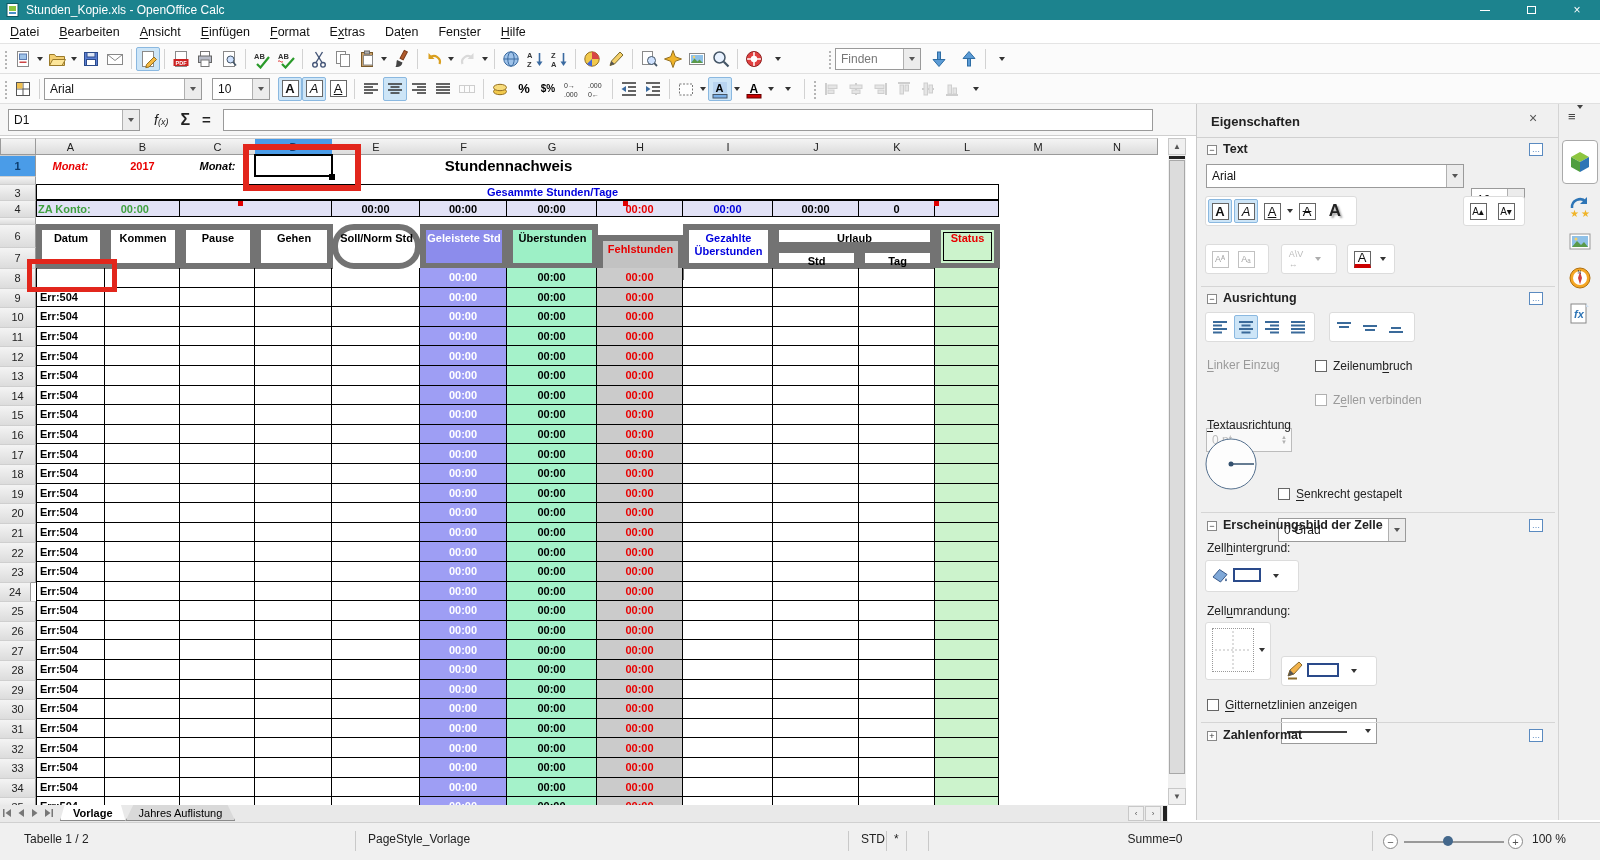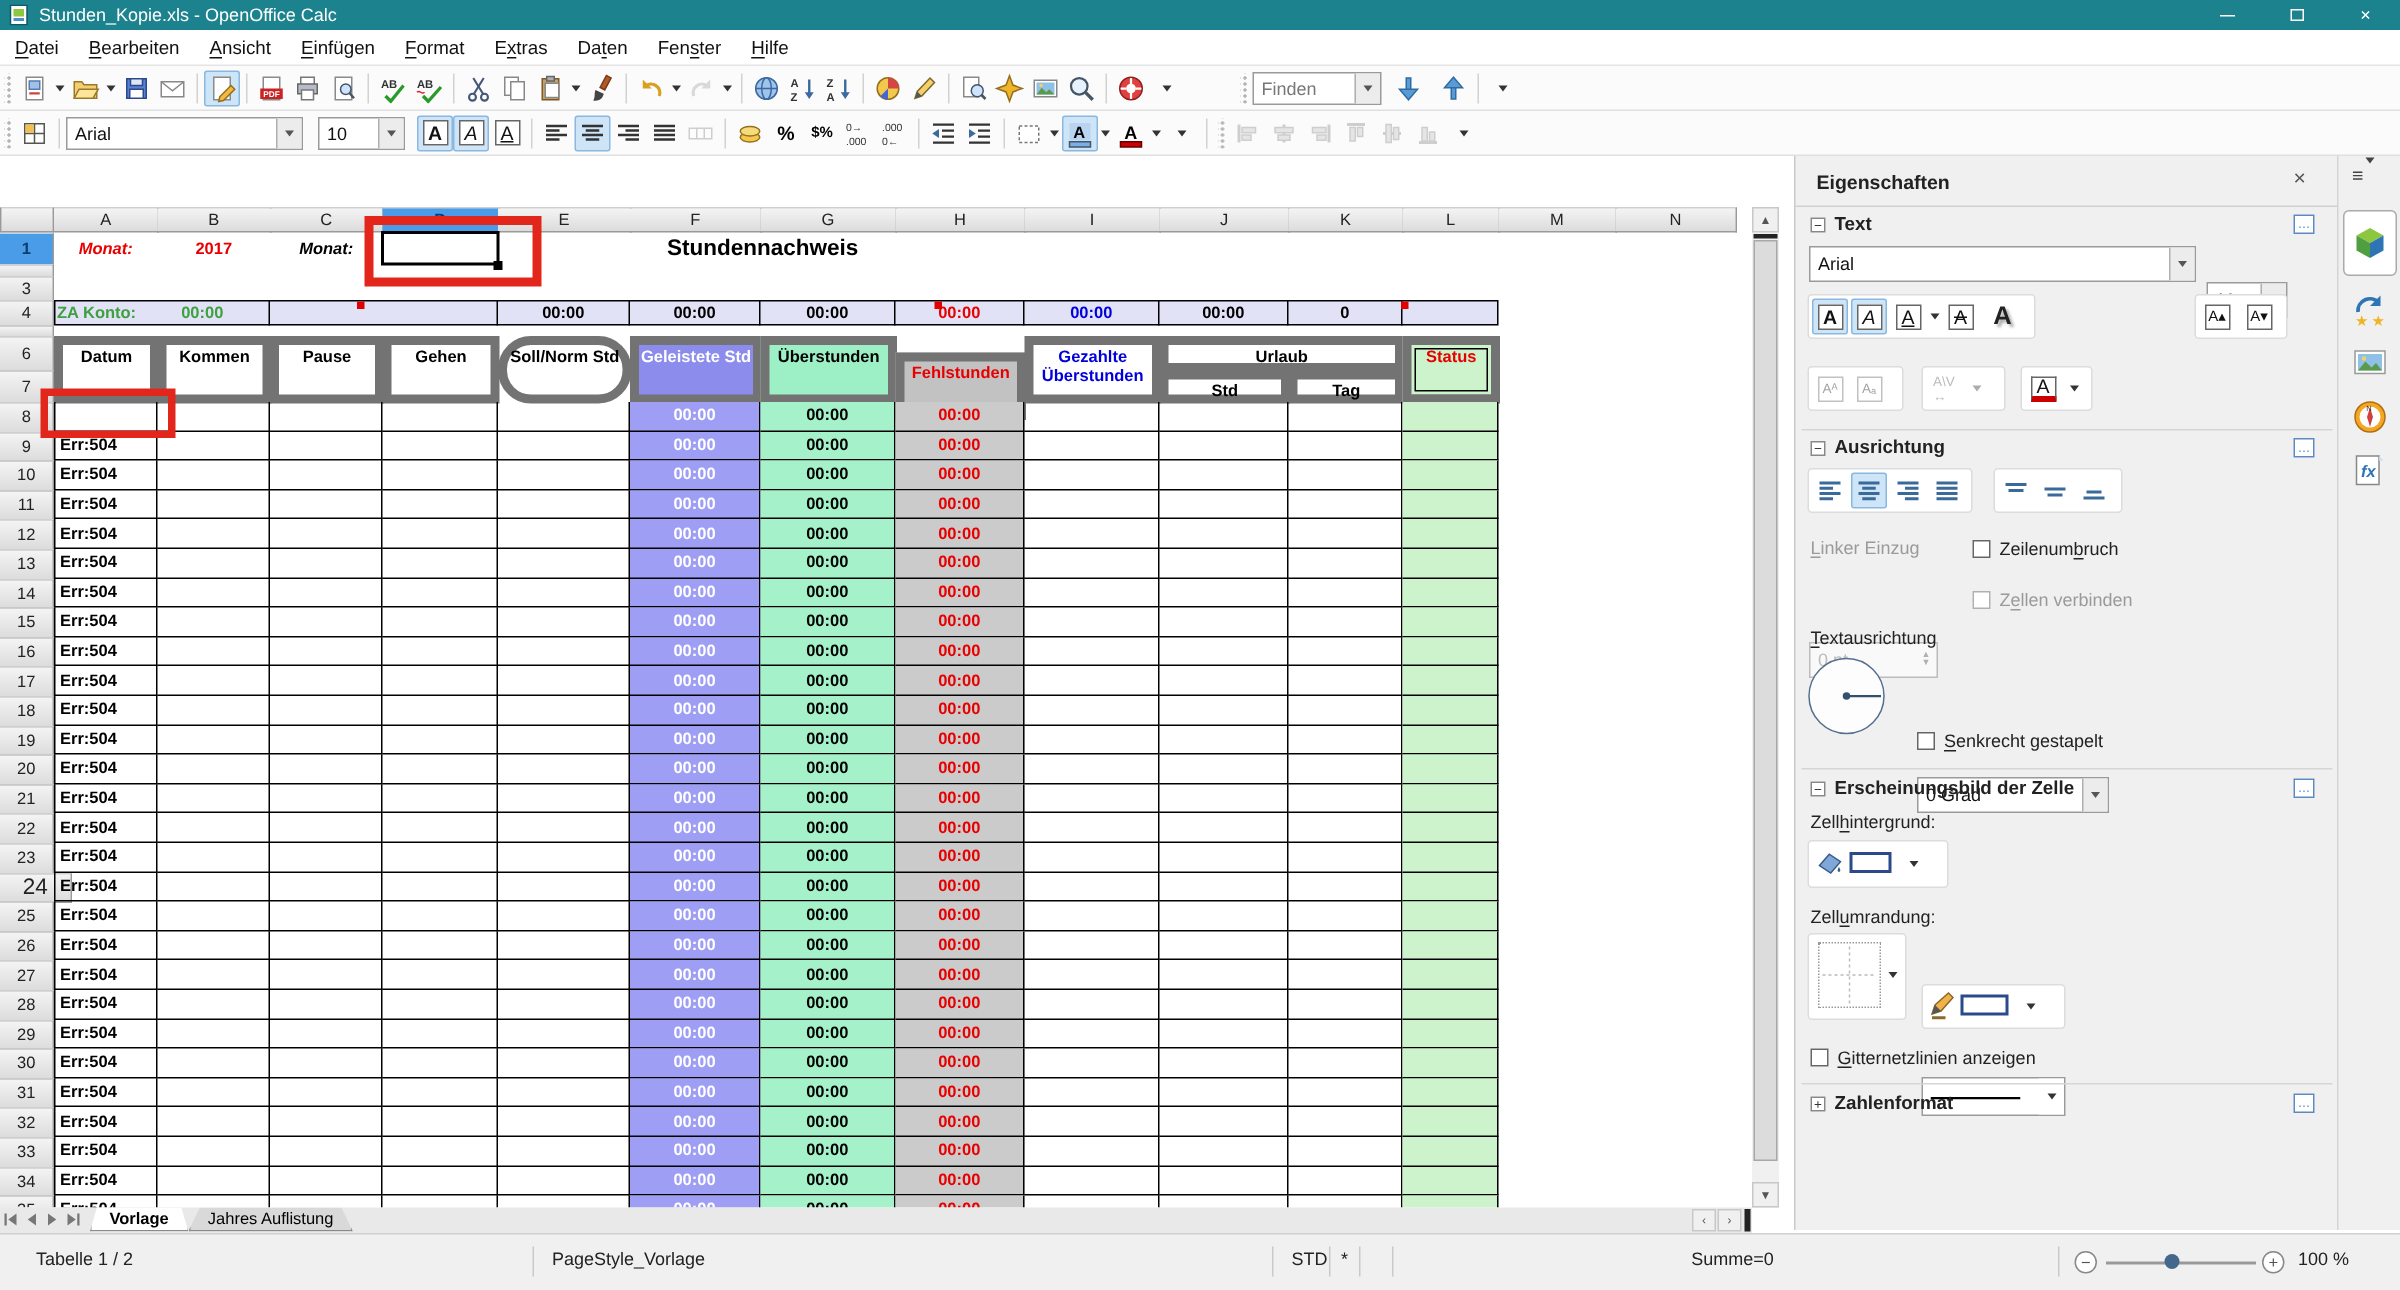--- a/index.html
+++ b/index.html
@@ -486,20 +486,32 @@
           <rect x="4" y="15" width="12" height="2" fill="#999"></rect>
           <rect x="6" y="6" width="3.5" height="9" fill="#ccc" stroke="#999"></rect>
           <rect x="11" y="9" width="3.5" height="6" fill="#ccc" stroke="#999"></rect>
         </svg>
       </span>
       <span class="tbi">
         <span class="dd"></span>
       </span>
     </div>
 
+  <div class="p" id="formulabar">
+    <div class="combo" style="width:132px;height:22px;margin-left:8px">
+      <span class="ctext">D1</span>
+      <span class="cbtn">
+          <span class="chv"></span>
+        </span>
+    </div>
+    <span style="margin-left:14px;font-style:italic;font-size:14px;color:#222">f<span style="font-size:9px">(x)</span></span>
+    <span style="margin-left:12px;font-size:16px;font-weight:bold;color:#222">Σ</span>
+    <span style="margin-left:12px;font-size:15px;font-weight:bold;color:#222">=</span>
+    <input style="margin-left: 12px; width: 930px; height: 22px; border: 1px solid rgb(154, 154, 154); font-size: 12px; padding: 0px 4px; font-family: inherit;" value="">
+  </div>
 
   <div class="p" id="sheet">
       <div class="p colhdr" style="left: 0px; top: 0px; width: 36px; height: 17px; border-left: 1px solid rgb(154, 154, 154);"></div>
       <div class="p colhdr" style="left: 36px; top: 0px; width: 70px; height: 17px;">A</div>
       <div class="p colhdr" style="left: 105px; top: 0px; width: 76px; height: 17px;">B</div>
       <div class="p colhdr" style="left: 180px; top: 0px; width: 76px; height: 17px;">C</div>
       <div class="p colhdr hsel" style="left: 255px; top: 0px; width: 78px; height: 17px;">D</div>
       <div class="p colhdr" style="left: 332px; top: 0px; width: 89px; height: 17px;">E</div>
       <div class="p colhdr" style="left: 420px; top: 0px; width: 88px; height: 17px;">F</div>
       <div class="p colhdr" style="left: 507px; top: 0px; width: 91px; height: 17px;">G</div>
@@ -526,36 +538,37 @@
       <div class="p colhdr" style="left: 0px; top: 247.6px; width: 36px; height: 20.6px; font-size: 11px;">14</div>
       <div class="p colhdr" style="left: 0px; top: 267.2px; width: 36px; height: 20.6px; font-size: 11px;">15</div>
       <div class="p colhdr" style="left: 0px; top: 286.8px; width: 36px; height: 20.6px; font-size: 11px;">16</div>
       <div class="p colhdr" style="left: 0px; top: 306.4px; width: 36px; height: 20.6px; font-size: 11px;">17</div>
       <div class="p colhdr" style="left: 0px; top: 326px; width: 36px; height: 20.6px; font-size: 11px;">18</div>
       <div class="p colhdr" style="left: 0px; top: 345.6px; width: 36px; height: 20.6px; font-size: 11px;">19</div>
       <div class="p colhdr" style="left: 0px; top: 365.2px; width: 36px; height: 20.6px; font-size: 11px;">20</div>
       <div class="p colhdr" style="left: 0px; top: 384.8px; width: 36px; height: 20.6px; font-size: 11px;">21</div>
       <div class="p colhdr" style="left: 0px; top: 404.4px; width: 36px; height: 20.6px; font-size: 11px;">22</div>
       <div class="p colhdr" style="left: 0px; top: 424px; width: 36px; height: 20.6px; font-size: 11px;">23</div>
-      <div class="p colhdr" style="left: 0px; top: 443.6px; width: 48px; height: 20.6px; font-size: 15px;">24</div>
+      <div class="p colhdr" style="left: 0px; top: 443.6px; width: 31px; height: 20.6px; font-size: 11px;">24</div>
       <div class="p colhdr" style="left: 0px; top: 463.2px; width: 36px; height: 20.6px; font-size: 11px;">25</div>
       <div class="p colhdr" style="left: 0px; top: 482.8px; width: 36px; height: 20.6px; font-size: 11px;">26</div>
       <div class="p colhdr" style="left: 0px; top: 502.4px; width: 36px; height: 20.6px; font-size: 11px;">27</div>
       <div class="p colhdr" style="left: 0px; top: 522px; width: 36px; height: 20.6px; font-size: 11px;">28</div>
       <div class="p colhdr" style="left: 0px; top: 541.6px; width: 36px; height: 20.6px; font-size: 11px;">29</div>
       <div class="p colhdr" style="left: 0px; top: 561.2px; width: 36px; height: 20.6px; font-size: 11px;">30</div>
       <div class="p colhdr" style="left: 0px; top: 580.8px; width: 36px; height: 20.6px; font-size: 11px;">31</div>
       <div class="p colhdr" style="left: 0px; top: 600.4px; width: 36px; height: 20.6px; font-size: 11px;">32</div>
       <div class="p colhdr" style="left: 0px; top: 620px; width: 36px; height: 20.6px; font-size: 11px;">33</div>
       <div class="p colhdr" style="left: 0px; top: 639.6px; width: 36px; height: 20.6px; font-size: 11px;">34</div>
       <div class="p colhdr" style="left: 0px; top: 659.2px; width: 36px; height: 20.6px; font-size: 11px;">35</div>
       <div class="p cell" style="left: 36px; top: 17px; width: 69px; height: 21px; color: rgb(232, 0, 0); font-style: italic;">Monat:</div>
       <div class="p cell" style="left: 105px; top: 17px; width: 75px; height: 21px; color: rgb(232, 0, 0);">2017</div>
       <div class="p cell" style="left: 180px; top: 17px; width: 75px; height: 21px; font-style: italic;">Monat:</div>
       <div class="p cell" style="left: 420px; top: 17px; width: 177px; height: 21px; font-size: 15px;">Stundennachweis</div>
+      <div class="p cell" style="left: 36px; top: 46px; width: 963px; height: 16px; border: 1px solid rgb(0, 0, 0); color: rgb(0, 0, 221); padding-left: 70px;">Gesammte Stunden/Tage</div>
       <div class="p " style="left: 36px; top: 62px; width: 963px; height: 17px; background: rgb(226, 226, 246); border: 1px solid rgb(0, 0, 0);"></div>
       <div class="p cell " style="left: 36px; top: 62px; width: 144px; height: 17px; border-right: 1px solid rgb(0, 0, 0); justify-content: flex-start;"><span style="color: rgb(63, 160, 63); padding-left: 2px;">ZA Konto:</span><span style="color: rgb(63, 160, 63); margin-left: 30px;">00:00</span></div>
       <div class="p cell " style="left: 180px; top: 62px; width: 152px; height: 17px; border-right: 1px solid rgb(0, 0, 0);"></div>
       <div class="p cell " style="left: 332px; top: 62px; width: 88px; height: 17px; border-right: 1px solid rgb(0, 0, 0);">00:00</div>
       <div class="p cell " style="left: 420px; top: 62px; width: 87px; height: 17px; border-right: 1px solid rgb(0, 0, 0);">00:00</div>
       <div class="p cell " style="left: 507px; top: 62px; width: 90px; height: 17px; border-right: 1px solid rgb(0, 0, 0);">00:00</div>
       <div class="p cell redt" style="left: 597px; top: 62px; width: 86px; height: 17px; border-right: 1px solid rgb(0, 0, 0);">00:00</div>
       <div class="p cell bluet" style="left: 683px; top: 62px; width: 90px; height: 17px; border-right: 1px solid rgb(0, 0, 0);">00:00</div>
       <div class="p cell " style="left: 773px; top: 62px; width: 86px; height: 17px; border-right: 1px solid rgb(0, 0, 0);">00:00</div>
       <div class="p cell " style="left: 859px; top: 62px; width: 76px; height: 17px; border-right: 1px solid rgb(0, 0, 0);">0</div>

